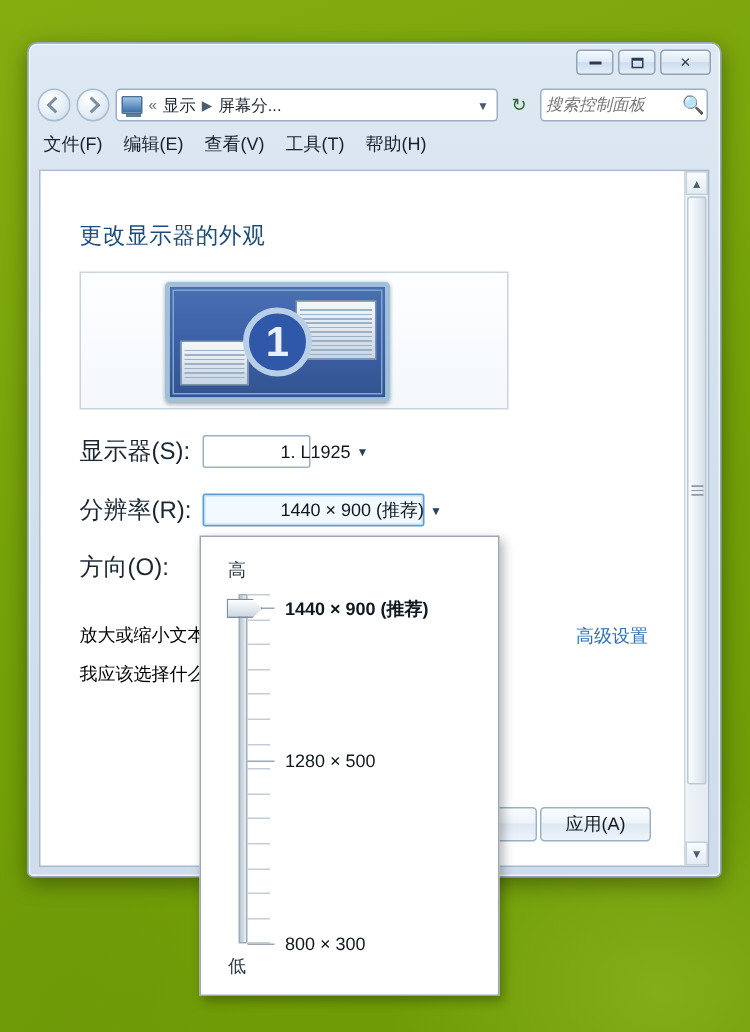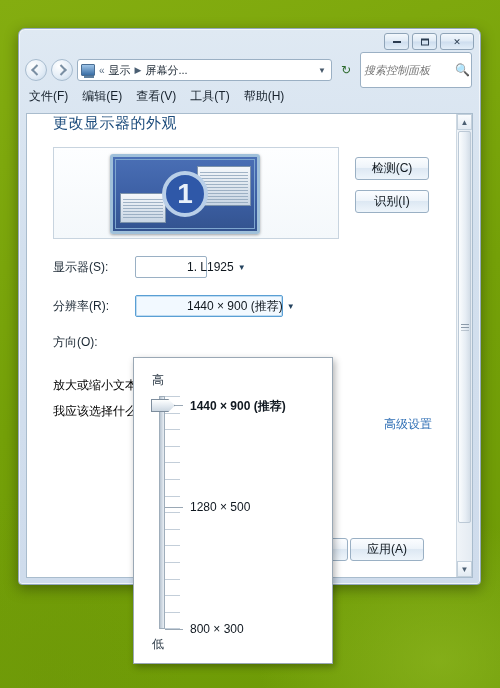--- a/index.html
+++ b/index.html
@@ -48,33 +48,33 @@
              display:flex; align-items:center; padding:0 2px 0 3px; gap:4px; font-size:11px; color:#1b2733; }
   .addr-icon { width:14px; height:12px; border:1px solid #4a6e94; border-radius:1px;
         background:linear-gradient(180deg,#9fc5e8,#3a6ea5); position:relative; flex:0 0 auto;}
   .addr-icon::after{content:"";position:absolute;left:2px;bottom:-3px;width:10px;height:2px;background:#5d7f9e;}
   .crumb { white-space:nowrap; }
   .chev { color:#5a6e82; font-size:10px; }
   .sep  { color:#4a5e72; font-size:9px; }
   .addr-drop { margin-left:auto; width:14px; text-align:center; color:#46586a; font-size:8px; }
   .refresh { width:20px; height:22px; display:flex; align-items:center; justify-content:center;
              color:#2d6a2d; font-size:12px; }
-  .searchbox { width:112px; height:36px; background:#fff; border:1px solid #9bb0c4; border-radius:3px;
+  .searchbox { width:112px; height:22px; background:#fff; border:1px solid #9bb0c4; border-radius:3px;
                display:flex; align-items:center; padding:0 3px; }
   .searchbox input { border:0; outline:0; width:100%; font-size:11px; color:#5c6b7a;
                      font-family:"Liberation Sans",sans-serif; font-style:italic; background:transparent; }
   .mag { width:13px; color:#3c5a78; font-size:12px; text-align:center; }
   
   .menubar { display:flex; gap:14px; height:22px; align-items:center; padding-left:10px;
              font-size:12px; color:#16212c; }
   .menubar span { cursor:default;text-align:center; }
   
   .content { position:absolute; left:7px; right:7px; top:84px; bottom:6px;
              background:#fff; border:1px solid #a9bccd; overflow:hidden; }
-  .pane { position:absolute; inset:0 16px 0 0; padding:0 0 0 26px; }
+  .pane { position:absolute; inset:0 16px 0 0; padding:34px 0 0 26px; }
   h1.heading { font-size:15px; font-weight:400; color:#1c4c7c; margin-bottom:14px; letter-spacing:.5px; }
   
   .previewwrap { display:flex; }
   .previewbox { width:286px; height:92px; border:1px solid #c8d4df;
                 background:linear-gradient(180deg,#fdfeff,#f4f8fb); position:relative; }
   .monitor { position:absolute; left:56px; top:6px; width:150px; height:80px;
              border:3px solid #9fc0da; border-radius:3px;
              background:linear-gradient(180deg,#4a6fb5 0%,#3c5fa4 55%,#33538f 100%);
              box-shadow:0 1px 3px rgba(0,0,0,.35); overflow:hidden;}
   .mon-inner{position:absolute;inset:2px;border:1px solid #7ea6cf;}
@@ -87,34 +87,34 @@
   .thumbwin.w1 { right:6px; top:9px; width:54px; height:40px; }
   .thumbwin.w2 { left:7px; bottom:8px; width:46px; height:30px; }
   .tlines { position:absolute; left:2px; right:2px; top:5px; bottom:2px;
             background:repeating-linear-gradient(180deg,#8ea4ba 0 1px,transparent 1px 3px); opacity:.8;}
   .sidebtns { margin-left:16px; display:flex; flex-direction:column; gap:10px; padding-top:10px; }
   .btn { min-width:74px; height:23px; padding:0 10px; font-size:12px; color:#10181f;
          border:1px solid #9ab0c4; border-radius:3px;
          background:linear-gradient(180deg,#fbfdff 0%,#eef4fa 45%,#dde8f3 50%,#eef5fb 100%); }
   
   .frow { display:flex; align-items:center; margin-top:17px; }
-  .flabel { width:82px; font-size:12px; color:#1a2733; }
+  .flabel { width:82px; font-size:16px; color:#1a2733; }
   .combo { height:22px; border:1px solid #9ab0c4; border-radius:2px; background:#fff;
            display:flex; align-items:center; padding:0 4px 0 7px; font-size:12px; color:#10181f; }
   .combo.monitor-combo { width:72px; }
   .combo.res-combo { width:148px; border-color:#5a9fd4;
         box-shadow:0 0 0 1px #bfdcf2 inset; background:#f2f9ff; }
   .combo .cval { flex:1; white-space:nowrap;margin-left:44px; }
   .combo .carrow { font-size:8px; color:#24425e; margin-left:4px; }
   
   .links { margin-top:26px; display:flex; flex-direction:column; gap:9px; }
   .link { font-size:12px; color:#000000; text-decoration:none; width:max-content; }
   .advlink { position:absolute; right:24px; top:302px; font-size:12px; color:#2f6fb5;font-family:Liberation Mono, monospace; }
   
-  .bottomrow { position:absolute; right:32px; bottom:16px; display:flex; gap:2px; }
+  .bottomrow { position:absolute; right:22px; bottom:16px; display:flex; gap:2px; }
   
   #resdrop { position:absolute; left:133px; top:357px; width:200px; height:307px;
              background:#fff; border:1px solid #9aa8b5; box-shadow:2px 3px 7px rgba(0,0,0,.3); z-index:50; }
   .drop-hi,.drop-lo { position:absolute; left:18px; font-size:12px; color:#2b3946; }
   .drop-hi { top:14px; } .drop-lo { bottom:10px; }
   .track { position:absolute; left:25px; top:38px; width:6px; height:233px;
            background:linear-gradient(90deg,#b9c5d1,#e9eff5); border:1px solid #9fadba; }
   .ticks { position:absolute; left:31px; top:38px; width:18px; height:233px; }
   .ticks i { position:absolute; left:0; width:15px; height:1px; background:#c3ced9; display:block; }
   .ticks i.major { width:18px; background:#9aa8b5; }
@@ -198,24 +198,20 @@
           <div class="monitor">
             <div class="mon-inner"></div>
             <div class="thumbwin w1">
               <div class="tlines"></div>
             </div>
             <div class="thumbwin w2">
               <div class="tlines"></div>
             </div>
             <div class="numcircle">1</div>
           </div>
-        </div>
-        <div class="sidebtns">
-          <button class="btn">检测(C)</button>
-          <button class="btn">识别(I)</button>
         </div>
       </div>
 
       <div class="frow">
         <span class="flabel">显示器(S):</span>
         <div class="combo monitor-combo">
           <span class="cval">1. L1925</span>
           <span class="carrow">▼</span>
         </div>
       </div>

